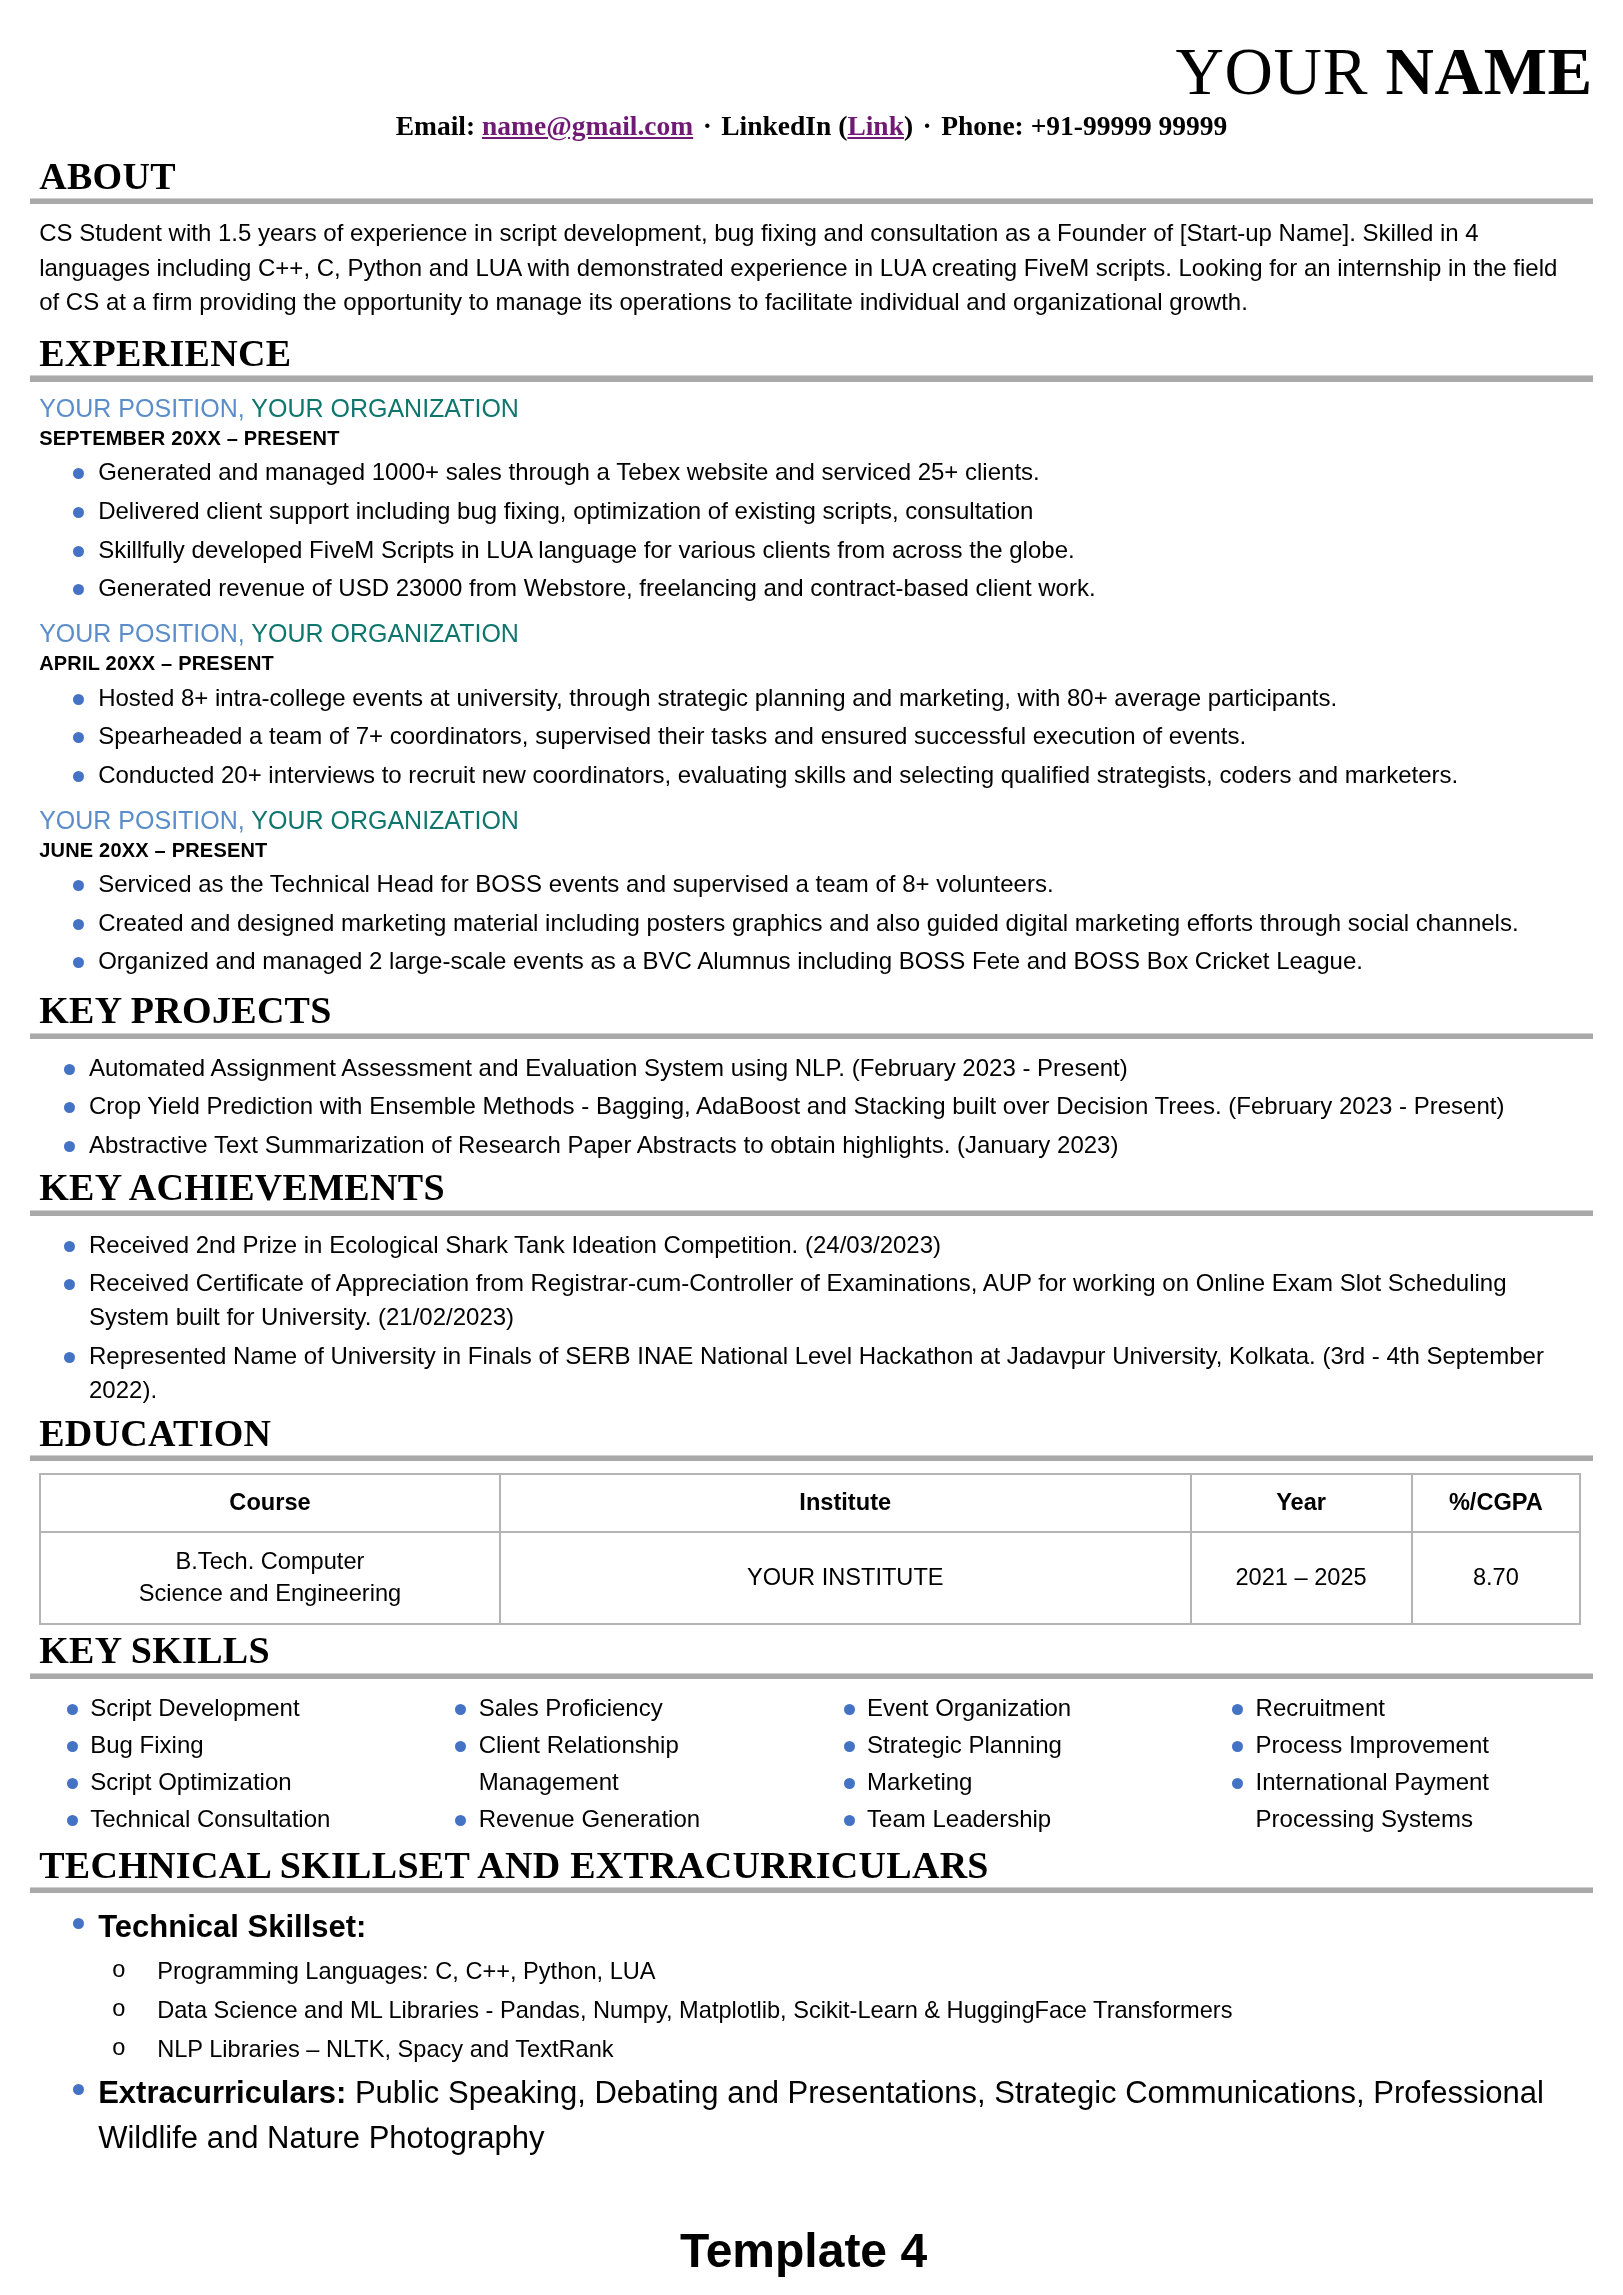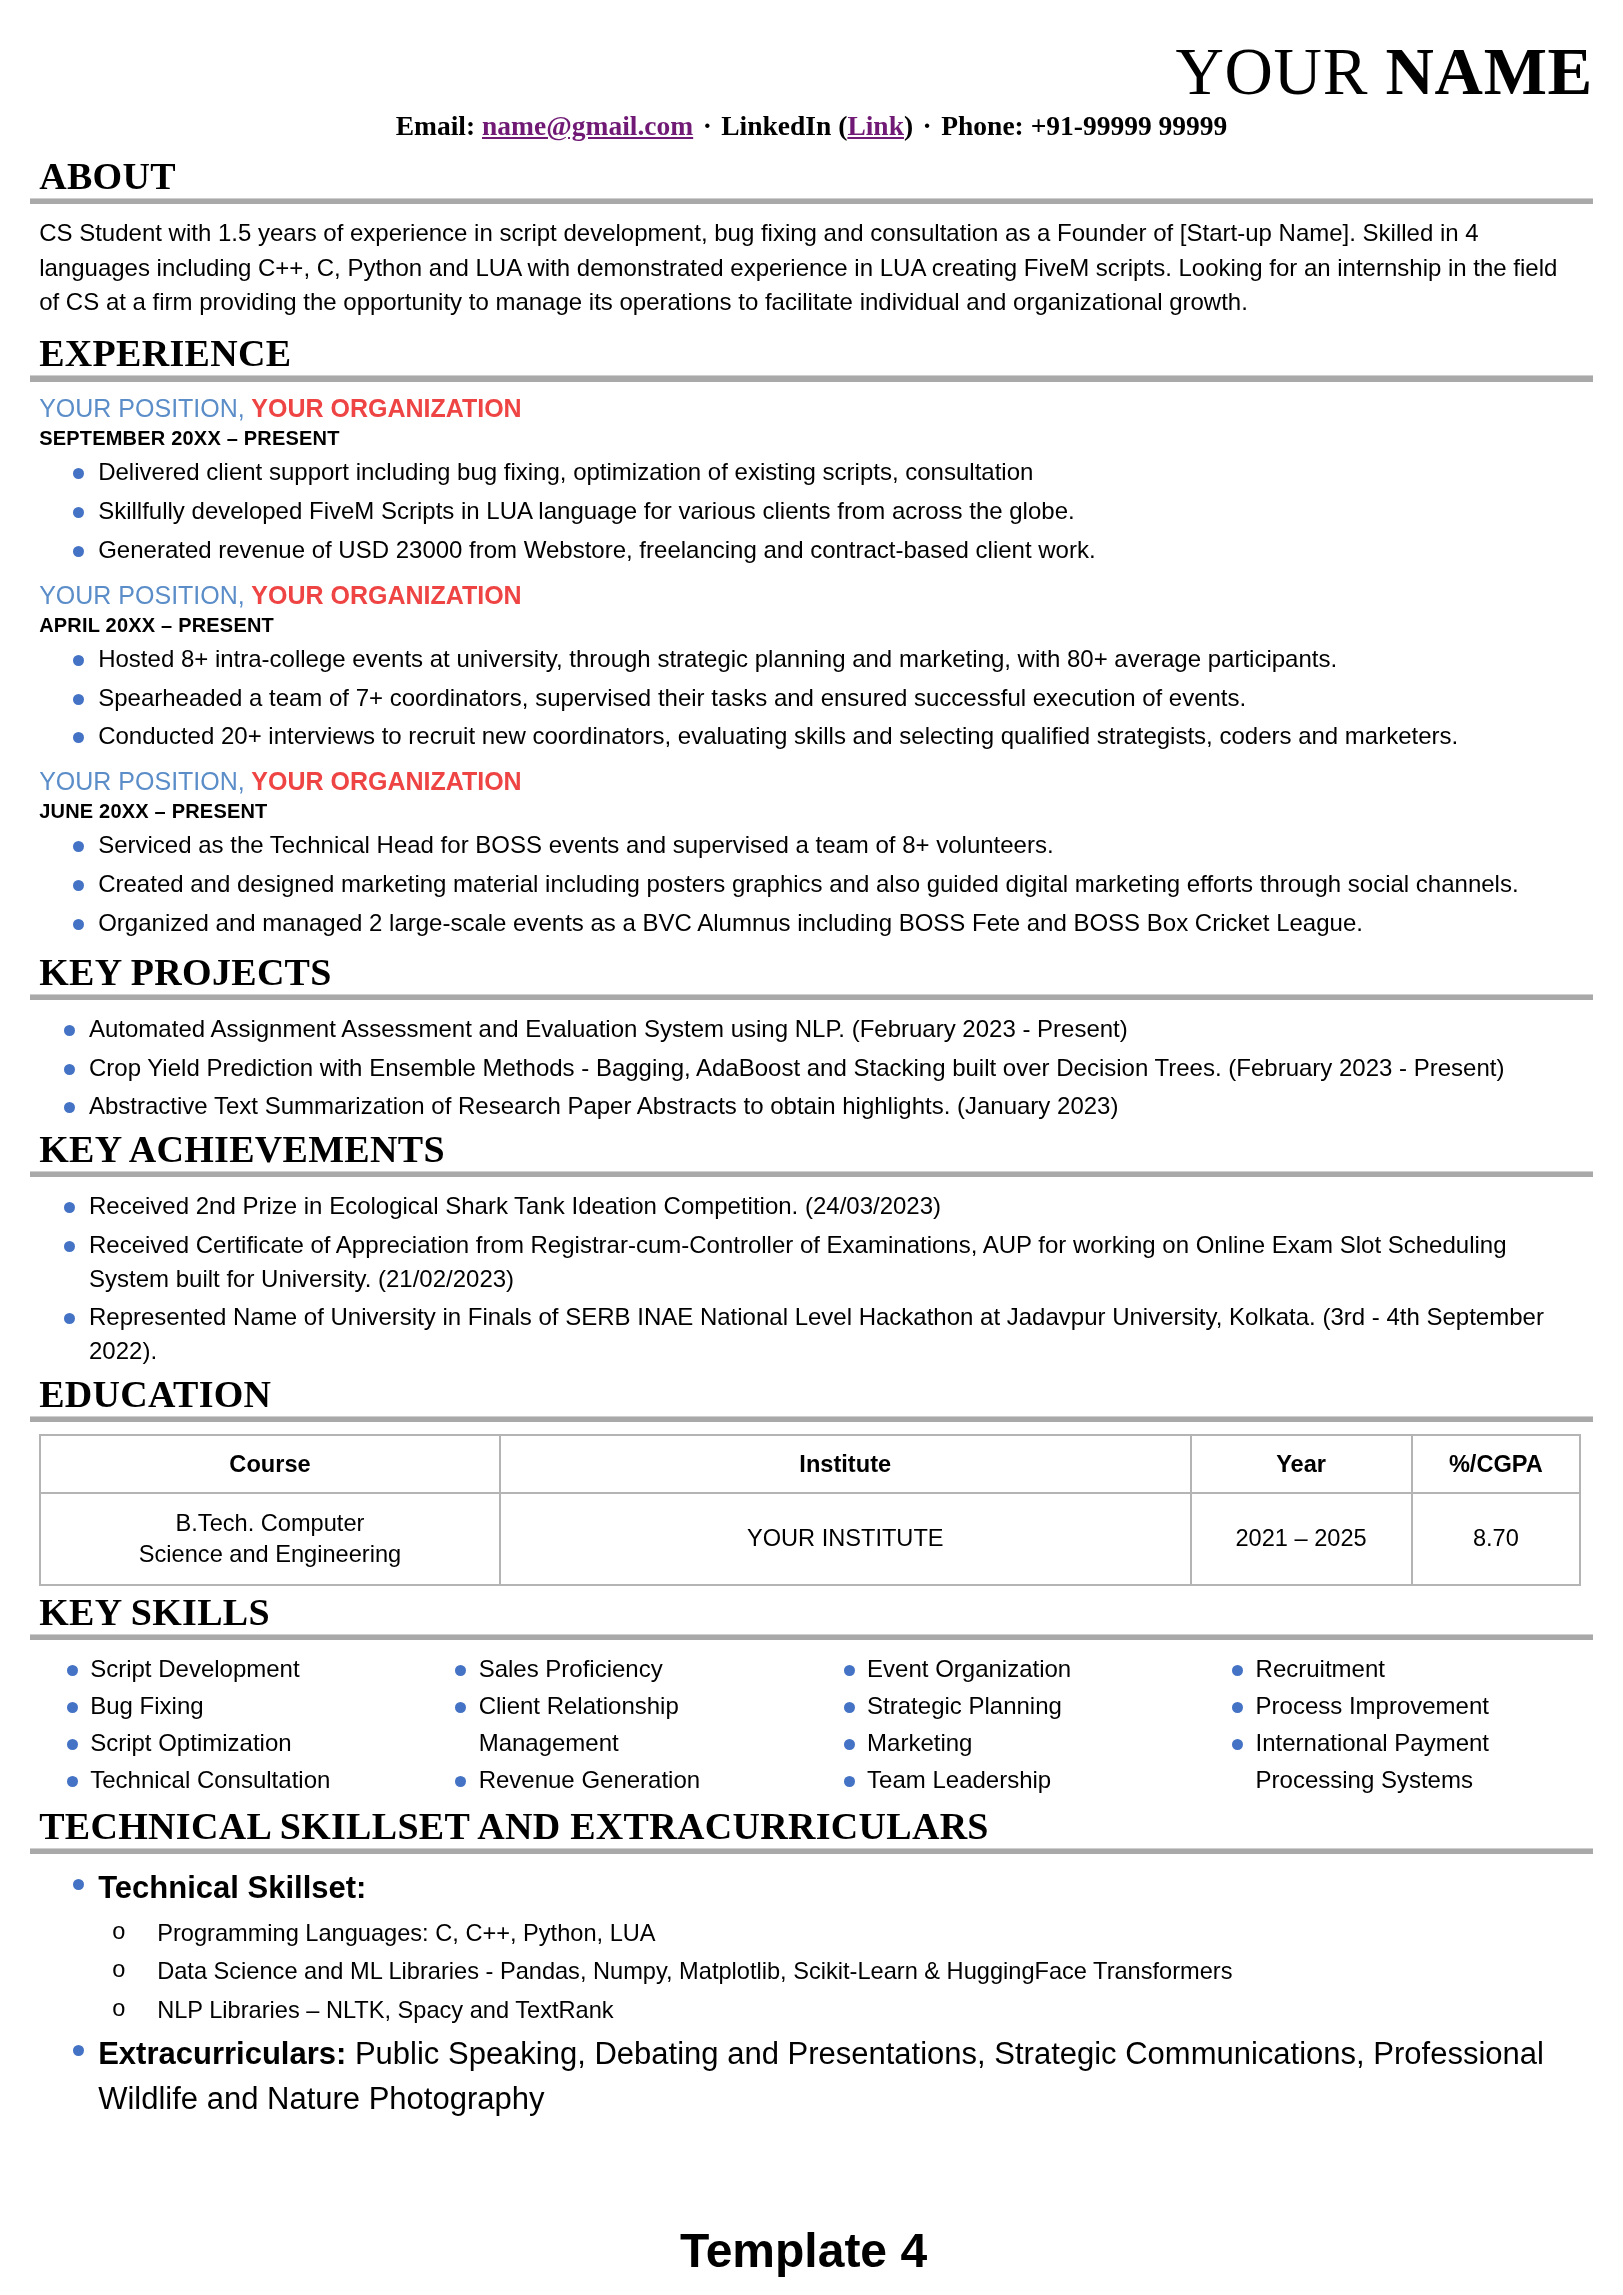--- a/index.html
+++ b/index.html
@@ -84,21 +84,21 @@
   .job-title {
     font-size: 25px;
     line-height: 1.25;
     margin: 0 0 2.6px 0;
     white-space: nowrap;
   }
   .job-title .pos {
     color: #5b8dc8;
     font-weight: 400;
   }
-  .job-title .org { color: #ef4444; font-weight: bold; }
+  .job-title .org { color: #0f766e; }
   .job-date {
     font-size: 20px;
     font-weight: 700;
     letter-spacing: 0.2px;
     margin: 0 0 5.2px 0;
   }
 
   
   ul.blist {
     list-style: none;
@@ -241,20 +241,21 @@
   <div class="section">
     <div class="sec-head">EXPERIENCE</div>
     <div class="sec-rule"></div>
 
     <div class="job">
       <div class="job-title">
         <span class="pos">YOUR POSITION,</span><span class="org"> YOUR ORGANIZATION</span>
       </div>
       <div class="job-date">SEPTEMBER 20XX – PRESENT</div>
       <ul class="blist">
+        <li>Generated and managed 1000+ sales through a Tebex website and serviced 25+ clients.</li>
         <li>Delivered client support including bug fixing, optimization of existing scripts, consultation</li>
         <li>Skillfully developed FiveM Scripts in LUA language for various clients from across the globe.</li>
         <li>Generated revenue of USD 23000 from Webstore, freelancing and contract-based client work.</li>
       </ul>
     </div>
 
     <div class="job">
       <div class="job-title">
         <span class="pos">YOUR POSITION,</span><span class="org"> YOUR ORGANIZATION</span>
       </div>

